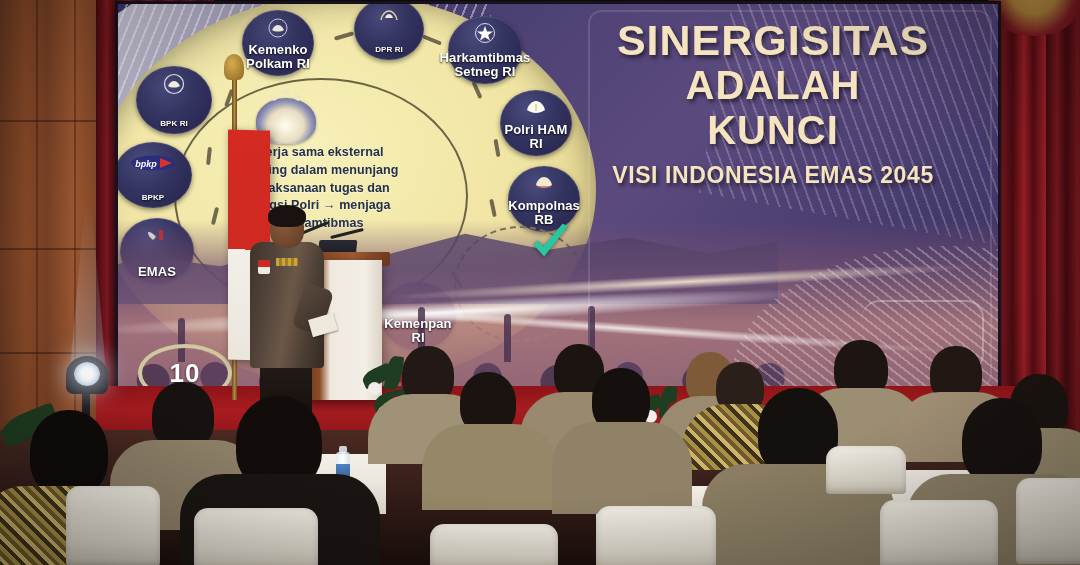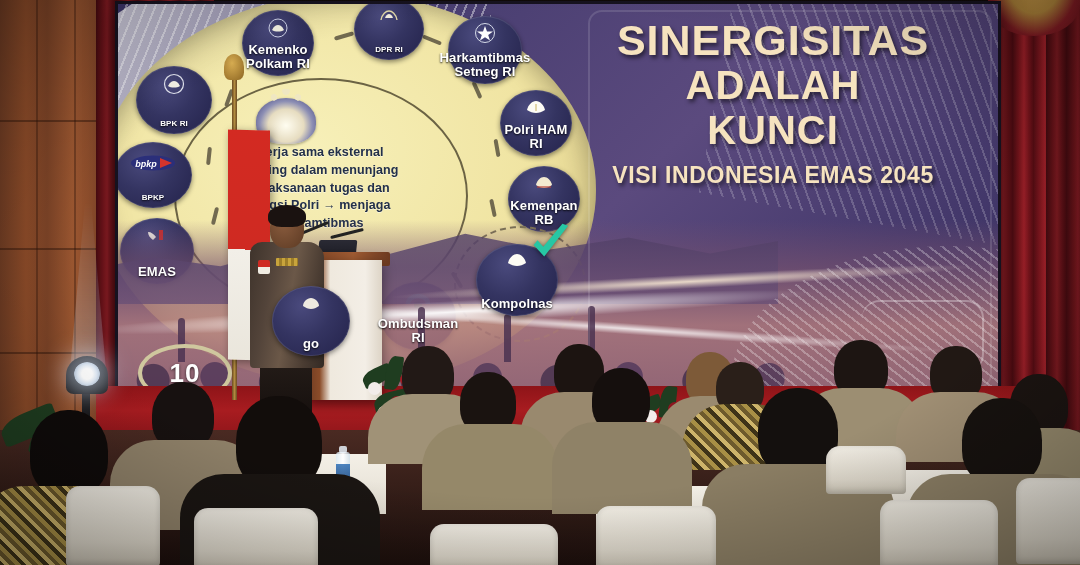--- a/index.html
+++ b/index.html
@@ -487,54 +487,38 @@
         <span class="nlabel">Polri HAM RI</span>
       </div>
 
       <div class="node sm" style="left:412px;top:172px;width:72px;height:66px;">
         <span class="glyph">
           <svg width="24" height="20" viewBox="0 0 24 20">
               <path d="M12 3c3.5 0 7 3.5 8 8-2.6 2-5.2 3-8 3s-5.4-1-8-3c1-4.5 4.5-8 8-8z" fill="#f3ead0"></path>
               <path d="M5 13h14" stroke="#b8433a" stroke-width="1.2"></path>
             </svg>
         </span>
-        <span class="nlabel">Kemenpan RB</span>
+        <span class="nlabel">Kompolnas RB</span>
       </div>
 
       <div class="highlight-ring" style="left:358px;top:232px;width:128px;height:112px;"></div>
-      <div class="node sm" style="left:380px;top:250px;width:82px;height:72px;z-index:4;">
-        <span class="glyph">
-          <svg width="26" height="22" viewBox="0 0 26 22">
-              <path d="M13 3c4 0 8 4 9 9-3 2-6 3-9 3s-6-1-9-3c1-5 5-9 9-9z" fill="#fdfcf5"></path>
-            </svg>
-        </span>
-        <span class="nlabel">Kompolnas</span>
-      </div>
       <svg class="checkmark" style="left:430px;top:226px;" viewBox="0 0 48 48">
         <path d="M8 26 L19 38 L44 6 L38 4 L18 28 L12 21 Z" fill="#27c7a4"></path>
       </svg>
 
       <div class="node sm" style="left:284px;top:288px;width:76px;height:68px;">
         <span class="glyph">
           <svg width="28" height="20" viewBox="0 0 28 20">
               <path d="M4 14a10 8 0 0 1 20 0" fill="none" stroke="#1aa7d6" stroke-width="4.5"></path>
               <circle cx="14" cy="15" r="4" fill="#15445f"></circle>
             </svg>
         </span>
-        <span class="nlabel">Ombudsman RI</span>
-      </div>
-
-      <div class="node sm" style="left:176px;top:292px;width:78px;height:70px;z-index:1;">
-        <span class="glyph">
-          <svg width="24" height="20" viewBox="0 0 24 20">
-              <path d="M12 4c4 0 8 4 8 8-3 2-5 3-8 3s-5-1-8-3c0-4 4-8 8-8z" fill="#eeeae0"></path>
-            </svg>
-        </span>
-        <span class="nlabel">go</span>
-      </div>
+        <span class="nlabel">Kemenpan RI</span>
+      </div>
+
 
       <div class="node sm" style="left:24px;top:224px;width:74px;height:66px;">
         <span class="glyph">
           <svg width="26" height="20" viewBox="0 0 26 20">
               <path d="M9 14c-3-2-5-5-5-8 3 0 6 2 8 5z" fill="#f1efe6"></path>
               <path d="M15 4h4v10h-4z" fill="#c62b2b"></path>
             </svg>
         </span>
         <span class="nlabel">EMAS</span>
       </div>

